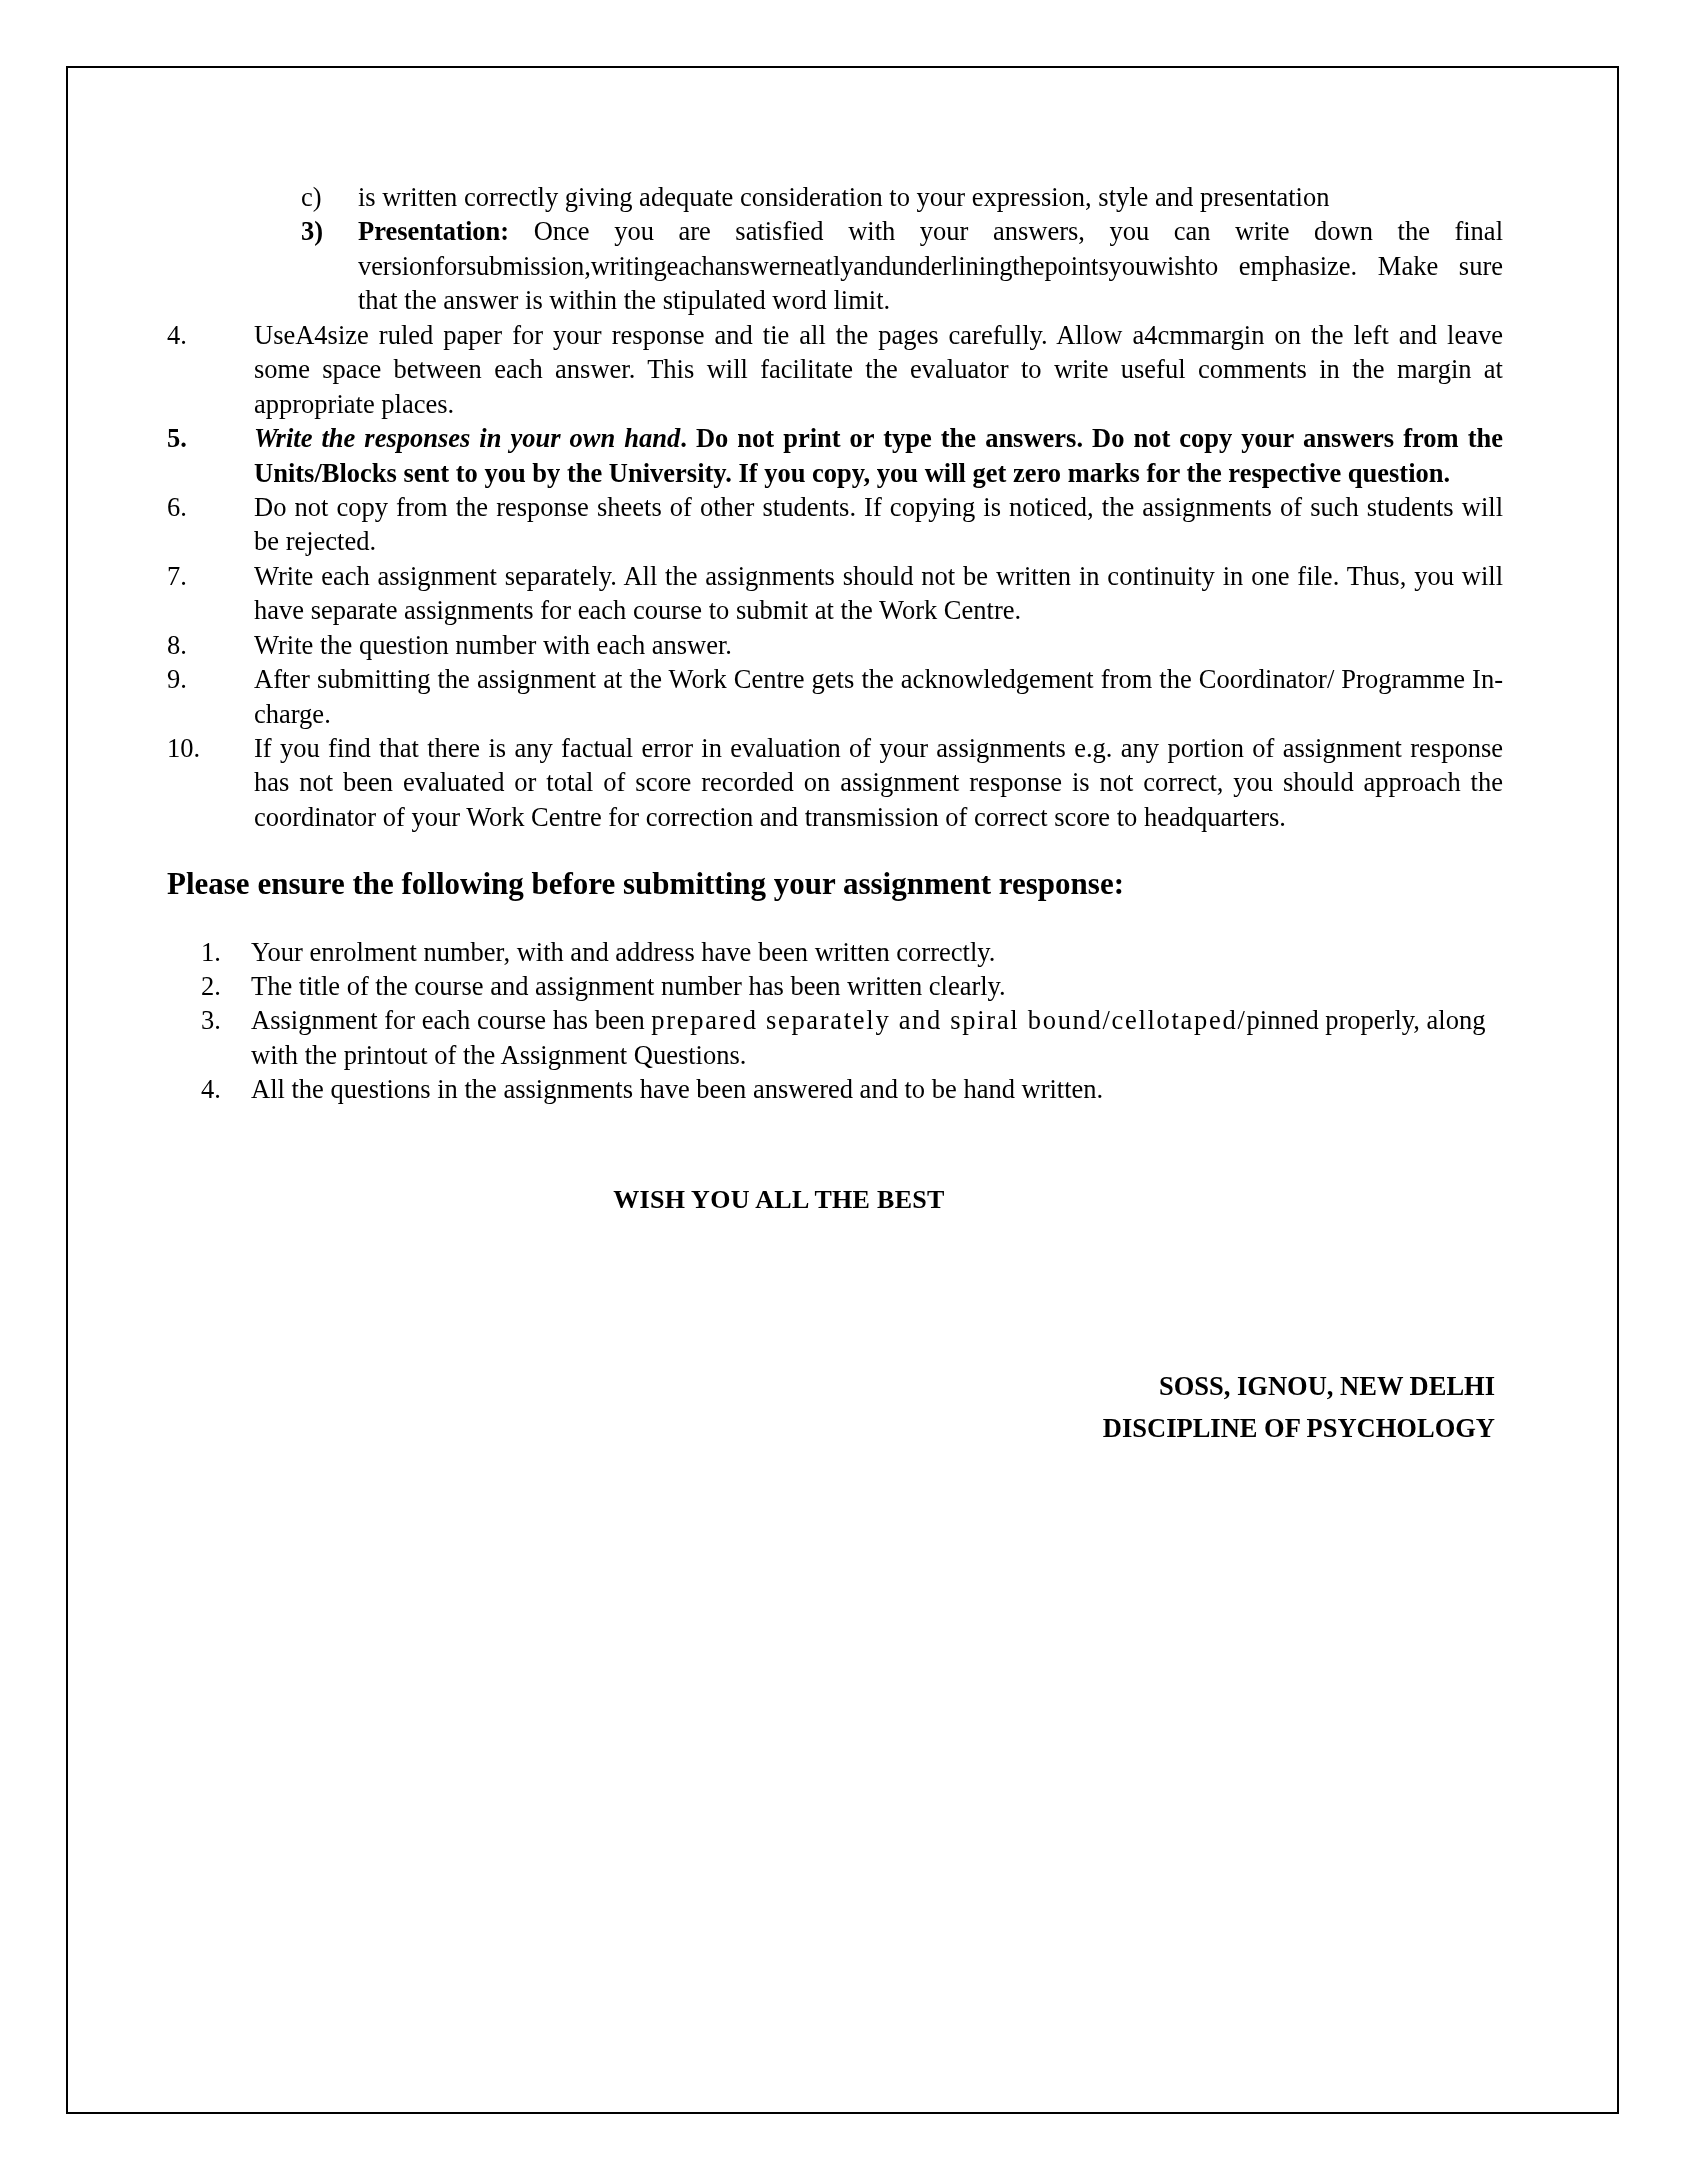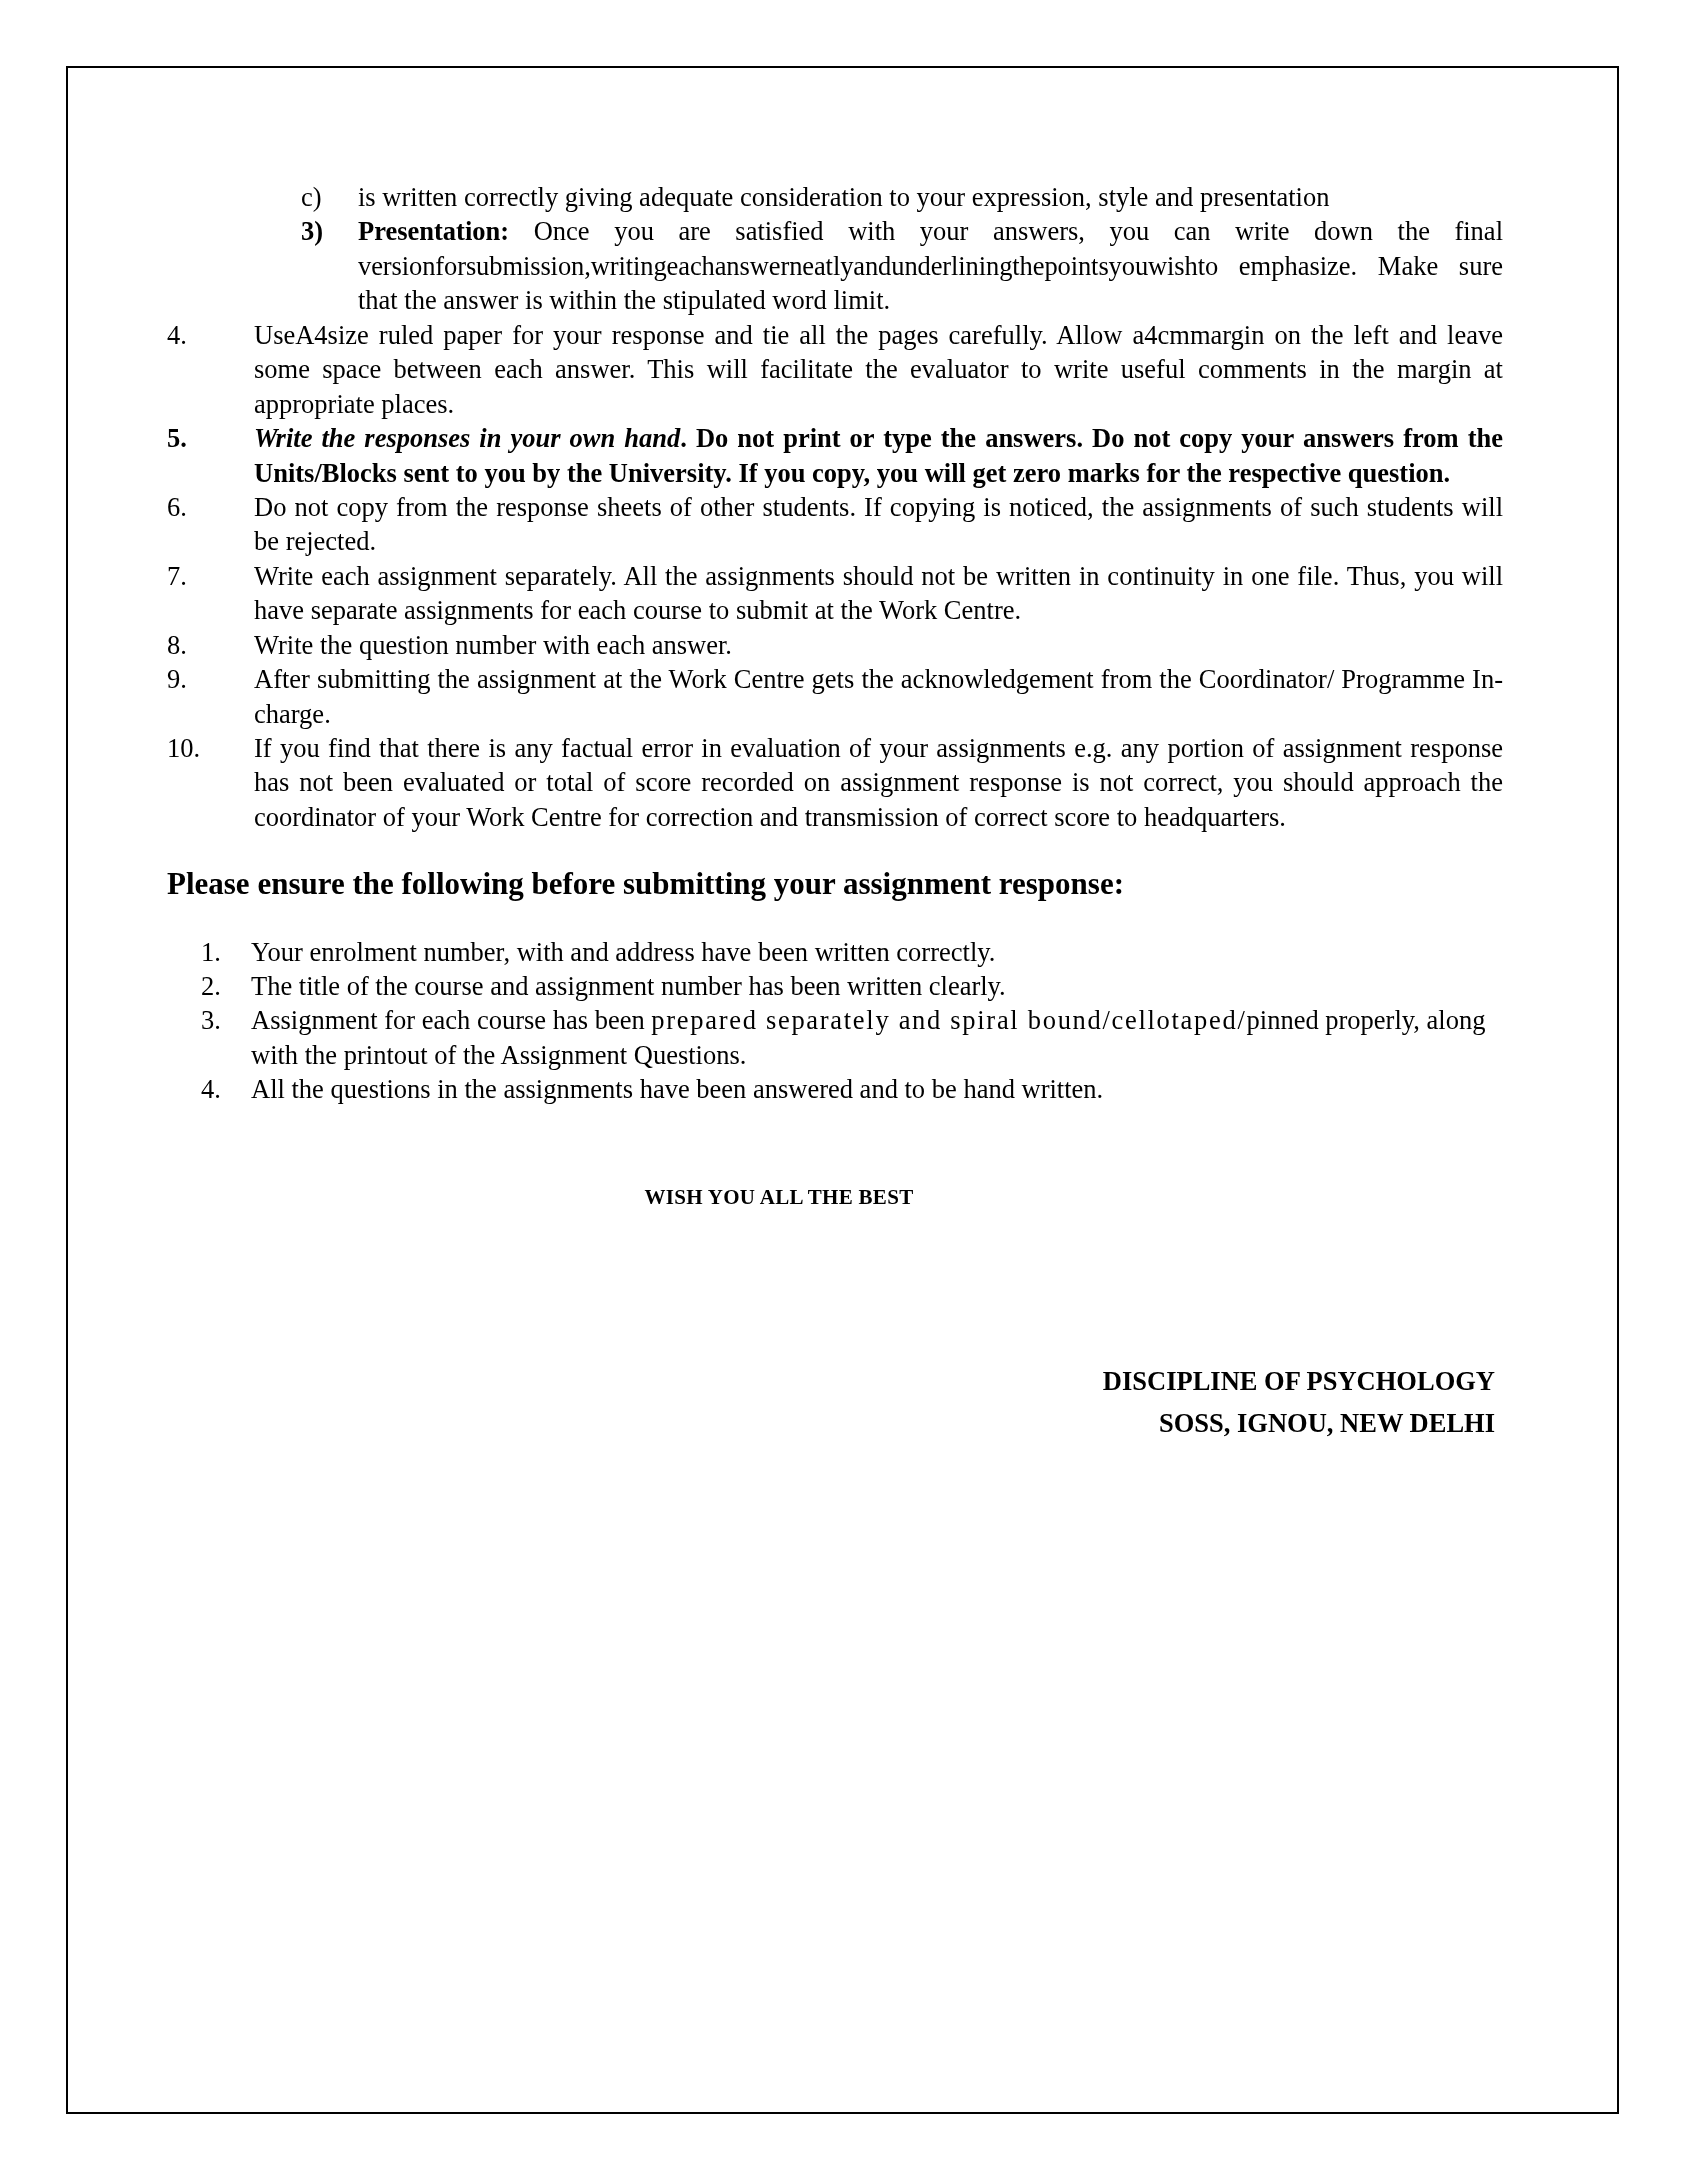--- a/index.html
+++ b/index.html
@@ -114,21 +114,21 @@
   }
   .spaced {
     letter-spacing: 1.7px;
     text-align: right;
   }
 
   
   .wish {
     margin-top: 78px;
     text-align: center;
-    font-size: 21px;
+    font-size: 26px;
     font-weight: bold;
     letter-spacing: 0.3px;
     padding-right: 112px;
   }
 
   
   .signature {
     margin-top: 152px;
     text-align: right;
     font-size: 26.5px;
@@ -224,19 +224,19 @@
       <div class="row t-main">
         <span class="marker">4.</span>
         <span class="body-text">All the questions in the assignments have been answered and to be hand written.</span>
       </div>
 
     </div>
 
     <div class="wish">WISH YOU ALL THE BEST</div>
 
     <div class="signature">
+      <div>SOSS, IGNOU, NEW DELHI</div>
       <div>DISCIPLINE OF PSYCHOLOGY</div>
-      <div>SOSS, IGNOU, NEW DELHI</div>
     </div>
 
   </div>
 </div>
 
 
 </body></html>

